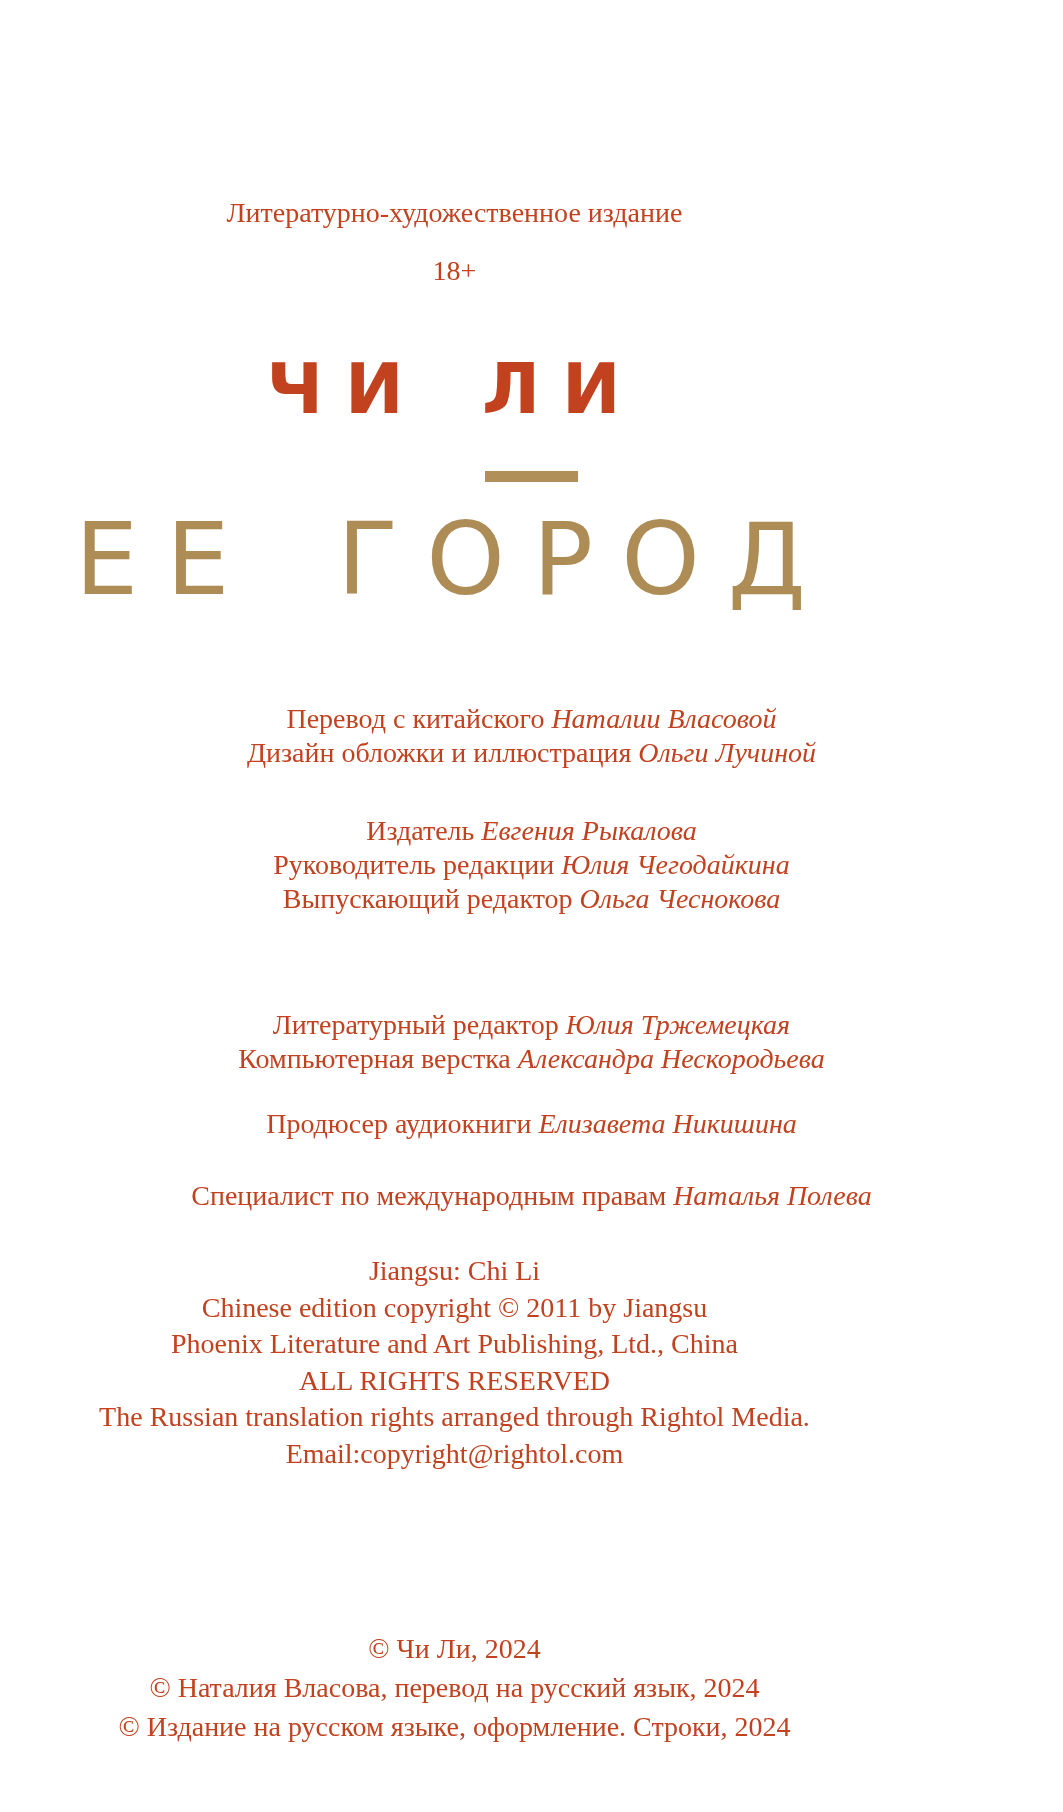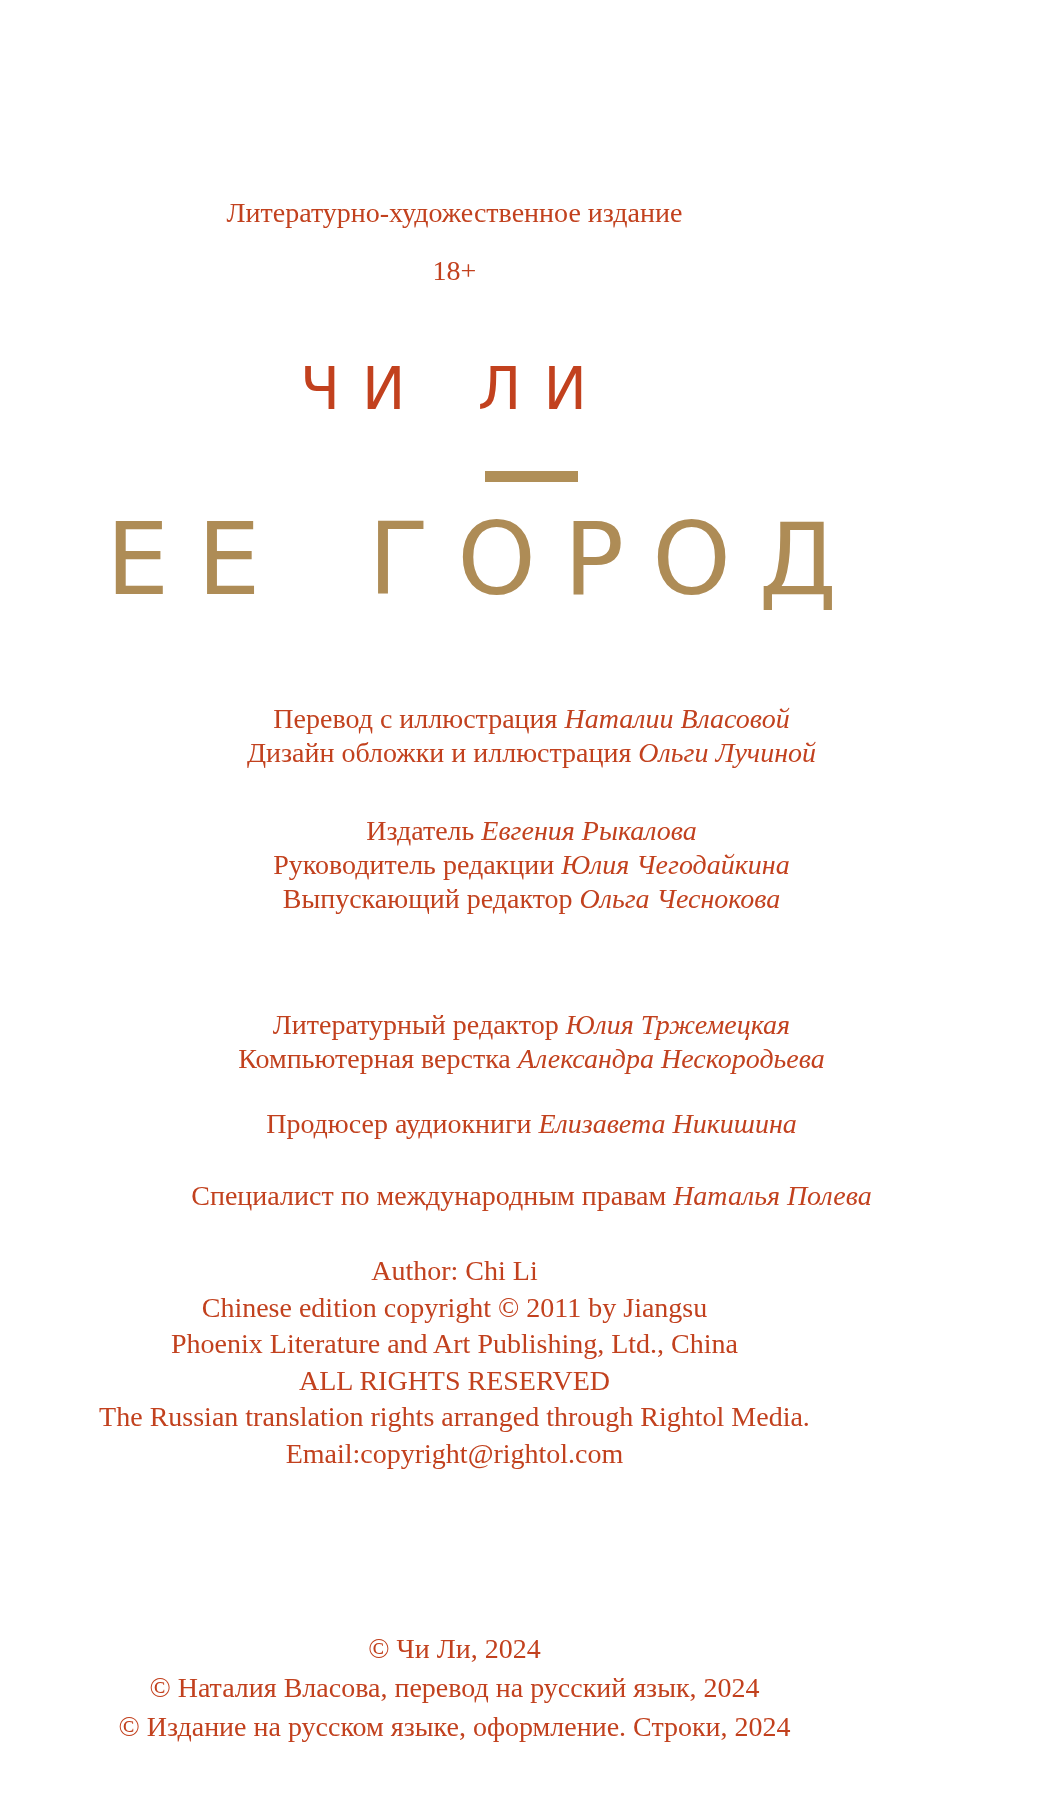--- a/index.html
+++ b/index.html
@@ -25,47 +25,46 @@
     color: #c2411e;
     font-size: 28px;
     line-height: 34px;
   }
   .edition-line { top: 196px; }
   .age-line { top: 254px; }
 
   .title1 {
     top: 349px;
     font-family: "DejaVu Sans", sans-serif;
-    font-size: 58px;
+    font-size: 70px;
     line-height: 80px;
     letter-spacing: 22px;
     word-spacing: 10px;
     color: #c2411e;
-    font-weight: 400;
+    font-weight: 700;
     white-space: nowrap;
   }
   .rule {
     position: absolute;
     top: 471px;
     left: 485px;
     width: 93px;
     height: 11px;
     background: #b08f58;
   }
   .title2 {
     top: 514px;
     font-family: "DejaVu Sans", sans-serif;
     font-size: 100px;
     line-height: 92px;
     letter-spacing: 28px;
     word-spacing: 20px;
     color: #ae8c56;
     font-weight: 400;
     white-space: nowrap;
-    padding-left: 31px;
   }
 
   .credit-group {
     position: absolute;
     left: 0;
     width: 1063px;
     text-align: center;
     color: #c2411e;
     font-size: 28px;
     line-height: 34px;
@@ -100,42 +99,42 @@
   <div class="centered red-serif age-line">18+</div>
 
   <div class="centered title1">ЧИ ЛИ</div>
 
   <div class="rule"></div>
 
   <div class="centered title2">ЕЕ ГОРОД</div>
 
   <div id="credits">
       <div class="credit-group">
-        <div class="credit-line"><span class="role">Перевод с иллюстрация</span> <span class="names">Наталии Власовой</span></div>
+        <div class="credit-line"><span class="role">Перевод с китайского</span> <span class="names">Наталии Власовой</span></div>
         <div class="credit-line"><span class="role">Дизайн обложки и иллюстрация</span> <span class="names">Ольги Лучиной</span></div>
       </div>
       <div class="credit-group">
         <div class="credit-line"><span class="role">Издатель</span> <span class="names">Евгения Рыкалова</span></div>
         <div class="credit-line"><span class="role">Руководитель редакции</span> <span class="names">Юлия Чегодайкина</span></div>
         <div class="credit-line"><span class="role">Выпускающий редактор</span> <span class="names">Ольга Чеснокова</span></div>
       </div>
       <div class="credit-group">
         <div class="credit-line"><span class="role">Литературный редактор</span> <span class="names">Юлия Тржемецкая</span></div>
         <div class="credit-line"><span class="role">Компьютерная верстка</span> <span class="names">Александра Нескородьева</span></div>
       </div>
       <div class="credit-group">
         <div class="credit-line"><span class="role">Продюсер аудиокниги</span> <span class="names">Елизавета Никишина</span></div>
       </div>
       <div class="credit-group">
         <div class="credit-line"><span class="role">Специалист по международным правам</span> <span class="names">Наталья Полева</span></div>
       </div>
     </div>
 
   <div class="centered legal-en" id="legal">
-      <div>Author: Chi Li</div>
+      <div>Jiangsu: Chi Li</div>
       <div>Chinese edition copyright © 2011 by Jiangsu</div>
       <div>Phoenix Literature and Art Publishing, Ltd., China</div>
       <div>ALL RIGHTS RESERVED</div>
       <div>The Russian translation rights arranged through Rightol Media.</div>
       <div>Email:copyright@rightol.com</div>
     </div>
 
   <div class="centered copyright-block" id="copyrights">
       <div>© Чи Ли, 2024</div>
       <div>© Наталия Власова, перевод на русский язык, 2024</div>

